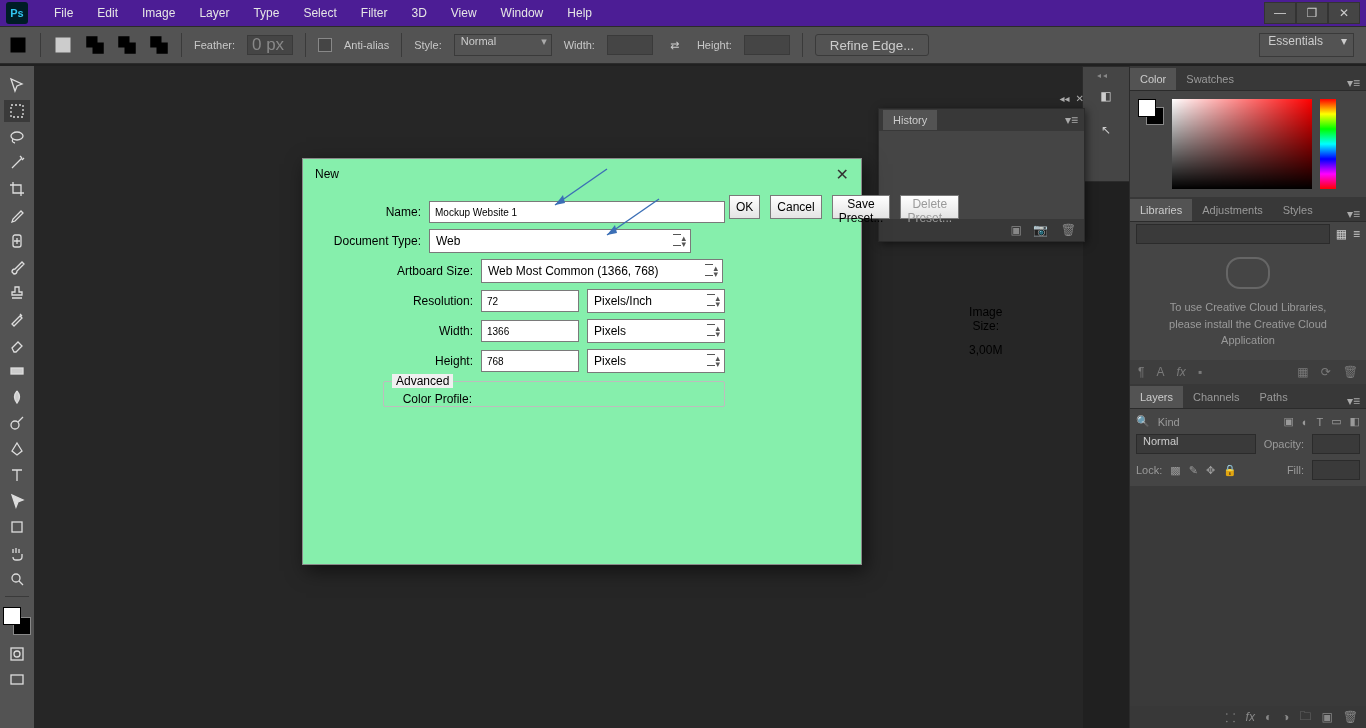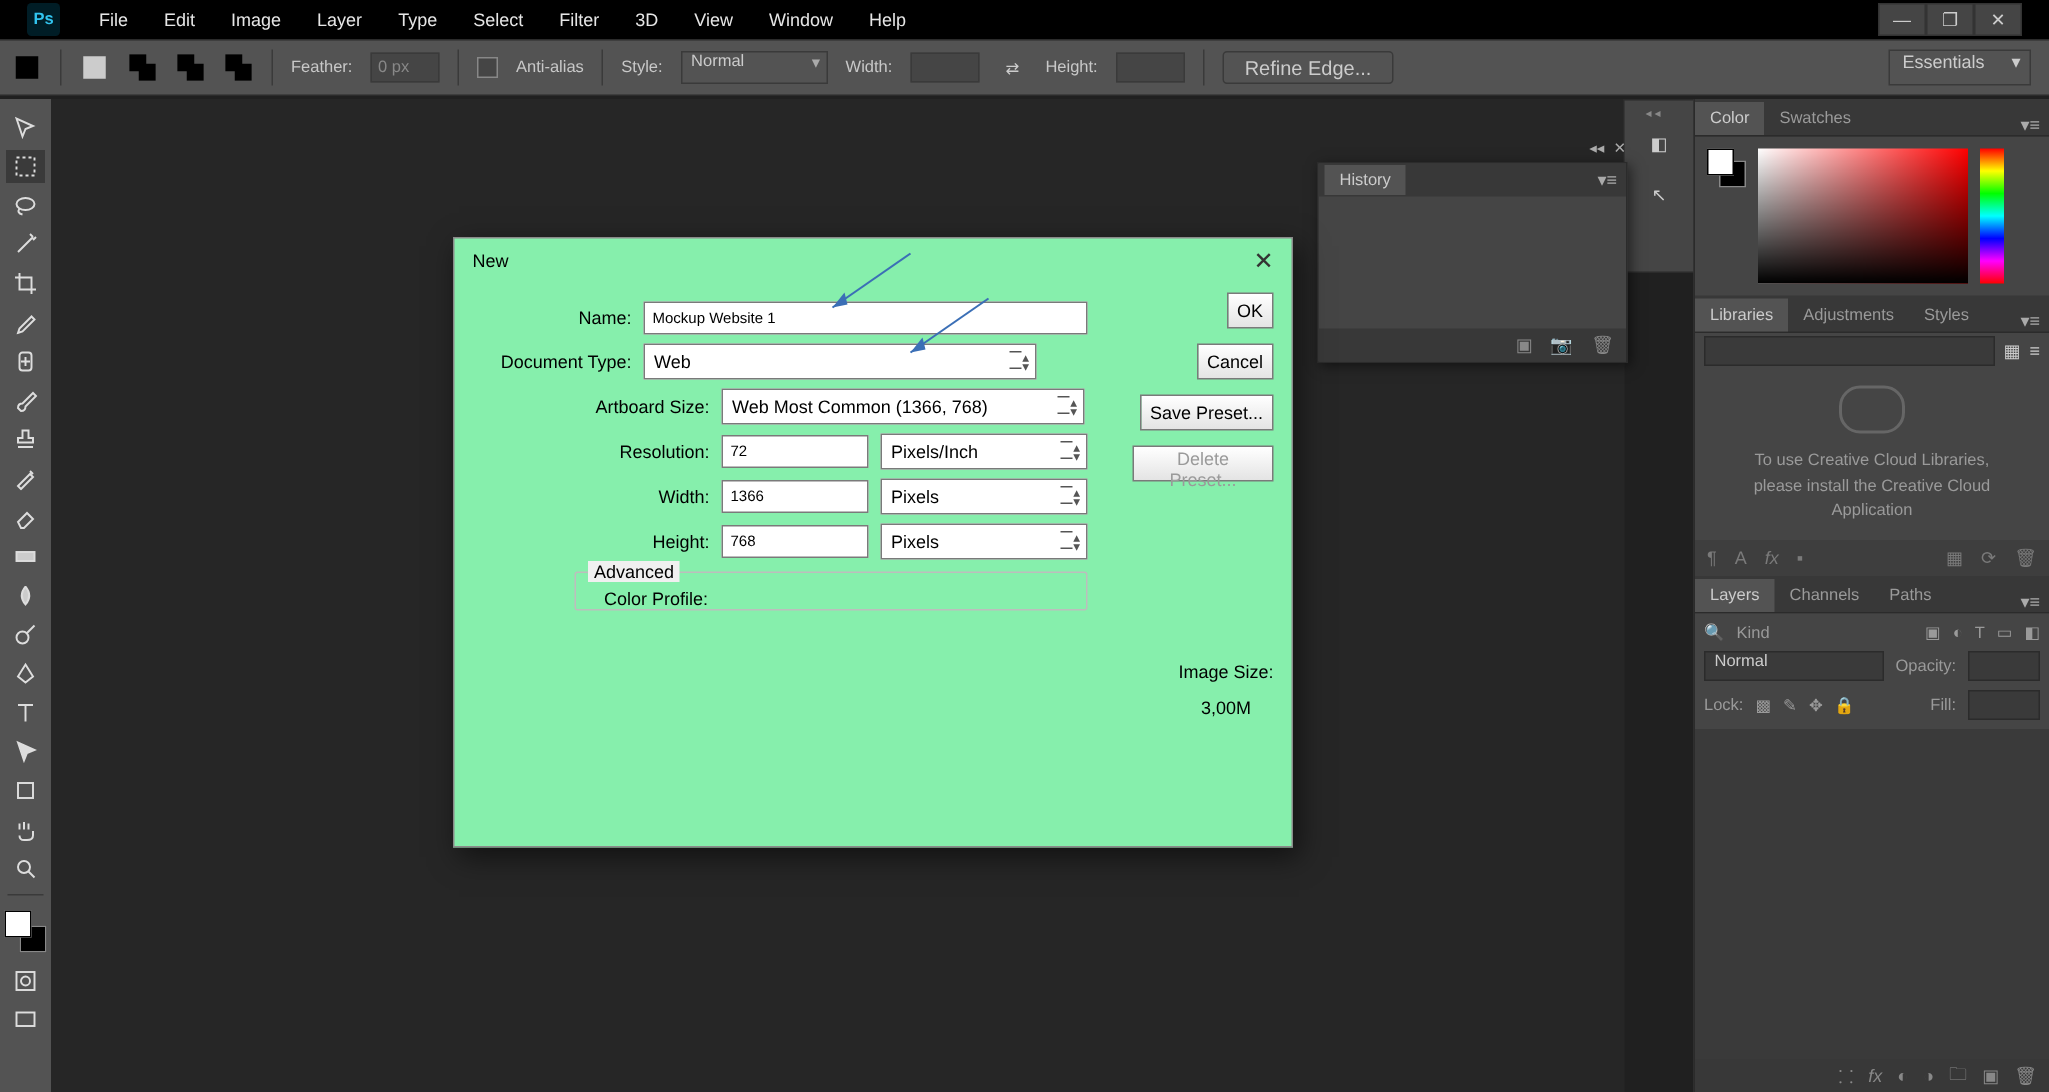--- a/index.html
+++ b/index.html
@@ -1,26 +1,26 @@
 <!DOCTYPE html>
 <html><head>
 <meta charset="utf-8">
 <style>
 html,body{margin:0;padding:0;width:1366px;height:728px;background:#202020;font-family:"Segoe UI",Tahoma,sans-serif;font-size:12px;color:#ccc;overflow:hidden;user-select:none}
 
-.menubar{height:26px;background:#000000;display:flex;align-items:center;padding:0 18px}
+.menubar{height:26px;background:#4c1d95;display:flex;align-items:center;padding:0 6px}
 .ps-logo{width:22px;height:22px;background:#001d26;border-radius:3px;color:#31c5f0;font-weight:bold;display:flex;align-items:center;justify-content:center;font-size:11px;margin-right:14px}
 .menu-item{color:#e6e6e6;margin:0 12px;cursor:default}
 .window-controls{margin-left:auto;display:flex;gap:0}
 .win-btn{width:30px;height:20px;border:1px solid #333;background:#454545;color:#ccc;display:flex;align-items:center;justify-content:center;font-size:12px}
 
 .options-bar{height:36px;background:#535353;border-top:1px solid #2b2b2b;border-bottom:1px solid #2b2b2b;display:flex;align-items:center;padding:0 8px;gap:12px;color:#c8c8c8;font-size:11px}
 .opt-ico{width:20px;height:20px;display:flex;align-items:center;justify-content:center;color:#ccc}
 .opt-sep{width:1px;height:24px;background:#3a3a3a}
-.opt-input{width:36px;height:18px;background:#454545;border:1px solid #3a3a3a;color:#888;padding:0 4px;font-size:11px}
+.opt-input{width:36px;height:18px;background:#454545;border:1px solid #3a3a3a;color:#888;padding:0 4px;font-size:17px}
 .opt-select{height:20px;background:#535353;border:1px solid #3a3a3a;color:#ccc;padding:0 20px 0 6px;position:relative}
 .opt-select::after{content:"▾";position:absolute;right:4px;color:#aaa}
 .opt-btn{height:22px;background:#535353;border:1px solid #3a3a3a;color:#ccc;padding:0 14px;border-radius:3px}
 .chk{width:12px;height:12px;border:1px solid #888;background:#454545}
 .ws-dd{position:absolute;right:12px;top:33px;height:22px;background:#535353;border:1px solid #3a3a3a;color:#ccc;padding:0 30px 0 8px}
 
 .toolbox{position:absolute;left:0;top:66px;width:34px;bottom:0;background:#535353;border-right:1px solid #2b2b2b;display:flex;flex-direction:column;align-items:center;padding-top:6px}
 .tool{width:26px;height:22px;margin:2px 0;display:flex;align-items:center;justify-content:center;color:#ddd;cursor:pointer}
 .tool.sel{background:#3a3a3a}
 .tool svg{width:16px;height:16px;stroke:#ddd;fill:none;stroke-width:1.3}
@@ -57,23 +57,23 @@
 
 .history{position:absolute;left:878px;top:108px;width:205px;height:132px;background:#454545;border:1px solid #2b2b2b;box-shadow:2px 2px 8px rgba(0,0,0,.5)}
 .hist-hdr{height:22px;background:#383838;display:flex;align-items:center}
 .hist-tab{background:#535353;height:20px;padding:0 10px;font-size:11px;color:#ccc;display:flex;align-items:center;margin-left:4px}
 .hist-ctrl{position:absolute;right:0;top:-16px;display:flex;gap:6px;color:#aaa;font-size:10px}
 .hist-ftr{position:absolute;bottom:0;left:0;right:0;height:22px;background:#383838;display:flex;justify-content:flex-end;align-items:center;gap:12px;padding:0 8px;color:#888}
 
 .dialog{position:absolute;left:302px;top:158px;width:558px;height:405px;background:#86efac;border:1px solid #8a8a8a;box-shadow:4px 6px 18px rgba(0,0,0,.55);color:#000}
 .dlg-title{height:30px;display:flex;align-items:center;padding:0 12px;font-size:12px}
 .dlg-close{margin-left:auto;font-size:16px;color:#333;cursor:pointer;font-family:Arial}
-.dlg-body{display:flex;padding:6px 12px 12px 12px;gap:30px}
+.dlg-body{display:flex;padding:6px 12px 12px 12px;gap:4px}
 .dlg-left{flex:1}
-.dlg-right{width:126px;display:flex;flex-direction:column;gap:10px;align-items:flex-end}
+.dlg-right{width:126px;display:flex;flex-direction:row;gap:10px;align-items:flex-start}
 .dlg-row{display:flex;align-items:center;margin:6px 0}
 .dlg-label{width:106px;text-align:right;margin-right:8px;font-size:12px}
 .dlg-input{border:1px solid #7a7a7a;height:20px;padding:0 5px;background:#fff;font-size:10px;color:#000}
 .dlg-select{border:1px solid #7a7a7a;height:22px;padding:0 18px 0 6px;background:#fff;font-size:12px;position:relative;display:inline-flex;align-items:center}
 .dlg-select::after{content:"";position:absolute;right:5px;top:4px;width:8px;height:12px;background:linear-gradient(#555 0 0) top/8px 1px no-repeat,linear-gradient(#555 0 0) bottom/8px 1px no-repeat;border-left:4px solid transparent;border-right:4px solid transparent}
 .dlg-select .caret{position:absolute;right:4px;font-size:9px;line-height:6px;color:#555}
 .dlg-btn{height:24px;border:1px solid #7a7a7a;background:linear-gradient(#fff,#e4e4e4);font-size:12px;color:#000;cursor:pointer}
 .dlg-btn.disabled{color:#9a9a9a}
 .fieldset{border:1px solid #bdbdbd;border-radius:2px;padding:10px 8px 0 8px;margin-top:8px;position:relative}
 .fieldset .legend{position:absolute;top:-8px;left:8px;background:#f0f0f0;padding:0 4px;font-size:12px}

